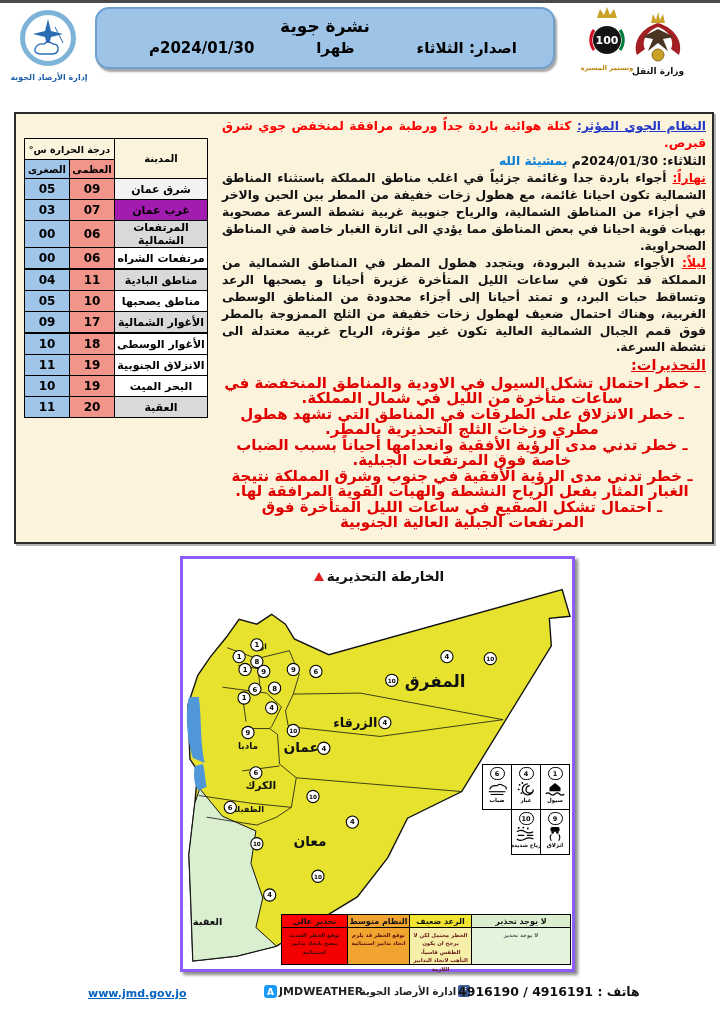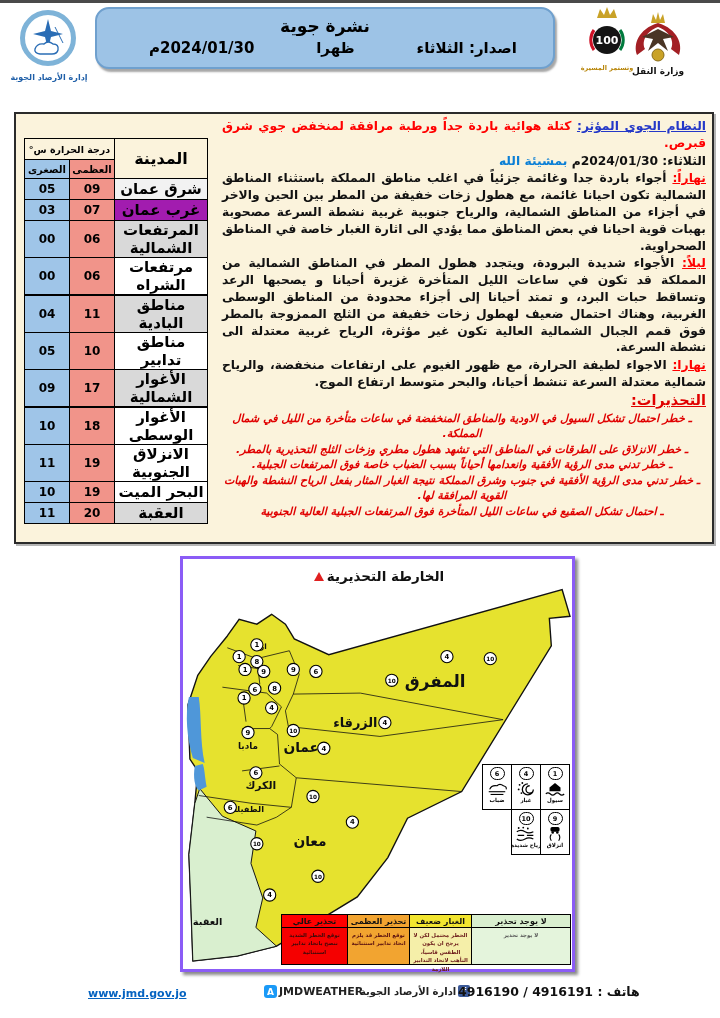--- a/index.html
+++ b/index.html
@@ -22,40 +22,40 @@
   .coat{position:absolute;left:622px;top:10px;width:72px;height:68px;}
 
   
   .content-box{position:absolute;left:14px;top:112px;width:700px;height:432px;background:#FBF3DC;
     border:2px solid #2b2b2b;box-sizing:border-box;box-shadow:2px 2px 0 #b5b5b5;}
   .temp-table{position:absolute;left:8px;top:24px;border-collapse:collapse;direction:rtl;
     font-weight:bold;color:#000;}
   .temp-table th,.temp-table td{border:1px solid #000;text-align:center;padding:0;}
   .temp-table th{background:#FBF3DC;}
   .temp-table .hdr-temp{font-size:9.5px;height:20px;width:88px;}
-  .temp-table .hdr-city{font-size:16px;width:92px;}
+  .temp-table .hdr-city{font-size:10px;width:92px;}
   .temp-table .hmax{background:#F1948A;font-size:10px;height:18px;width:44px;}
   .temp-table .hmin{background:#9FC5E8;font-size:10px;width:44px;}
   .temp-table td{height:20px;font-size:12px;}
-  .temp-table td.city{font-size:15px;}
+  .temp-table td.city{font-size:11px;}
   .temp-table td.tmax{background:#F1948A;}
   .temp-table td.tmin{background:#9FC5E8;}
   .temp-table tr.group td{border-top-width:2px;}
 
   .bulletin{position:absolute;right:6px;left:206px;top:4px;direction:rtl;text-align:justify;
     font-size:12.3px;font-weight:bold;line-height:16.8px;color:#111;}
   .bulletin p{margin:0 0 1px 0;}
   .lbl-blue{color:#2438C8;text-decoration:underline;}
   .txt-red{color:#FF0000;}
   .lbl-red{color:#FF0000;text-decoration:underline;}
   .lbl-black-u{}
   .txt-blue{color:#0B7FD6;}
   .warn-head{color:#E00000;font-size:14.5px;text-decoration:underline;margin-top:3px;}
-  .warnings{color:#E00000;font-size:11px;line-height:15.5px;text-align:center;
-    list-style:none;margin:2px 4px 0 0;padding:0;font-style:italic;}
+  .warnings{color:#E00000;font-size:15px;line-height:15.5px;text-align:center;
+    list-style:none;margin:2px 4px 0 0;padding:0;}
 
   
   .map-box{position:absolute;left:180px;top:556px;width:395px;height:416px;background:#fff;
     border:3px solid #8b5cf6;box-sizing:border-box;box-shadow:3px 3px 3px #8a8a8a;}
   .map-title{position:absolute;top:9px;left:0;right:0;text-align:center;font-weight:bold;
     font-size:13.5px;direction:rtl;z-index:3;color:#111;}
   .warn-triangle{display:inline-block;width:0;height:0;border-left:5px solid transparent;
     border-right:5px solid transparent;border-bottom:9px solid #E02020;margin:0 3px;}
   .map-svg{position:absolute;left:0;top:0;width:389px;height:410px;}
   .symbols{position:absolute;right:2px;top:206px;z-index:3;direction:ltr;}
@@ -165,21 +165,21 @@
           <td class="city" style="background: rgb(255, 255, 255);">مرتفعات الشراه</td>
           <td class="tmax">06</td>
           <td class="tmin">00</td>
         </tr>
         <tr class="group">
           <td class="city" style="background: rgb(217, 217, 217);">مناطق البادية</td>
           <td class="tmax">11</td>
           <td class="tmin">04</td>
         </tr>
         <tr>
-          <td class="city" style="background: rgb(255, 255, 255);">مناطق تدابير</td>
+          <td class="city" style="background: rgb(255, 255, 255);">مناطق يصحبها</td>
           <td class="tmax">10</td>
           <td class="tmin">05</td>
         </tr>
         <tr>
           <td class="city" style="background: rgb(217, 217, 217);">الأغوار الشمالية</td>
           <td class="tmax">17</td>
           <td class="tmin">09</td>
         </tr>
         <tr class="group">
           <td class="city" style="background: rgb(255, 255, 255);">الأغوار الوسطى</td>
@@ -202,21 +202,20 @@
           <td class="tmin">11</td>
         </tr>
       </tbody>
   </table>
 
   <div class="bulletin">
     <p><span class="lbl-blue">النظام الجوي المؤثر:</span><span class="txt-red"> كتلة هوائية باردة جداً ورطبة مرافقة لمنخفض جوي شرق قبرص.</span></p>
     <p><span class="lbl-black-u">الثلاثاء: 2024/01/30م</span><span class="txt-blue"> بمشيئة الله</span></p>
     <p><span class="lbl-red">نهاراً:</span><span> أجواء باردة جدا وغائمة جزئياً في اغلب مناطق المملكة باستثناء المناطق الشمالية تكون احيانا غائمة، مع هطول زخات خفيفة من المطر بين الحين والاخر في أجزاء من المناطق الشمالية، والرياح جنوبية غربية نشطة السرعة مصحوبة بهبات قوية احيانا في بعض المناطق مما يؤدي الى اثارة الغبار خاصة في المناطق الصحراوية.</span></p>
     <p><span class="lbl-red">ليلاً:</span><span> الأجواء شديدة البرودة، ويتجدد هطول المطر في المناطق الشمالية من المملكة قد تكون في ساعات الليل المتأخرة غزيرة أحيانا و يصحبها الرعد وتساقط حبات البرد، و تمتد أحيانا إلى أجزاء محدودة من المناطق الوسطى الغربية، وهناك احتمال ضعيف لهطول زخات خفيفة من الثلج الممزوجة بالمطر فوق قمم الجبال الشمالية العالية تكون غير مؤثرة، الرياح غربية معتدلة الى نشطة السرعة.</span></p>
-    <p><span class="lbl-red">نهارا:</span><span> الاجواء لطيفة الحرارة، مع ظهور الغيوم على ارتفاعات منخفضة، والرياح شمالية معتدلة السرعة تنشط أحيانا، والبحر متوسط ارتفاع الموج.</span></p>
     <p class="warn-head">التحذيرات:</p>
     <ul class="warnings">
         <li>ـ خطر احتمال تشكل السيول في الاودية والمناطق المنخفضة في ساعات متأخرة من الليل في شمال المملكة.</li>
         <li>ـ خطر الانزلاق على الطرقات في المناطق التي تشهد هطول مطري وزخات الثلج التحذيرية بالمطر.</li>
         <li>ـ خطر تدني مدى الرؤية الأفقية وانعدامها أحياناً بسبب الضباب خاصة فوق المرتفعات الجبلية.</li>
         <li>ـ خطر تدني مدى الرؤية الأفقية في جنوب وشرق المملكة نتيجة الغبار المثار بفعل الرياح النشطة والهبات القوية المرافقة لها.</li>
         <li>ـ احتمال تشكل الصقيع في ساعات الليل المتأخرة فوق المرتفعات الجبلية العالية الجنوبية</li>
       </ul>
   </div>
 </div>
@@ -388,25 +387,25 @@
         </div>
       </div>
   </div>
 
   <div class="levels" id="levels">
       <div class="levelcell" style="width: 100px;">
         <div class="levelhead" style="background: rgb(217, 239, 207);">لا يوجد تحذير</div>
         <div class="leveldesc" style="background: rgb(228, 244, 220); color: rgb(85, 85, 85);">لا يوجد تحذير</div>
       </div>
       <div class="levelcell" style="width: 63px;">
-        <div class="levelhead" style="background: rgb(242, 229, 47);">الغبار ضعيف</div>
+        <div class="levelhead" style="background: rgb(242, 229, 47);">الرعد ضعيف</div>
         <div class="leveldesc" style="background: rgb(245, 239, 169); color: rgb(107, 26, 26);">الخطر محتمل لكن لا يرجح ان يكون الطقس قاسياً، التأهب لاتخاذ التدابير اللازمة</div>
       </div>
       <div class="levelcell" style="width: 63px;">
-        <div class="levelhead" style="background: rgb(242, 164, 48);">تحذير العظمى</div>
+        <div class="levelhead" style="background: rgb(242, 164, 48);">النظام متوسط</div>
         <div class="leveldesc" style="background: rgb(242, 164, 48); color: rgb(90, 16, 16);">توقع الخطر قد يلزم اتخاذ تدابير استثنائية</div>
       </div>
       <div class="levelcell" style="width: 67px;">
         <div class="levelhead" style="background: rgb(255, 0, 0);">تحذير عالي</div>
         <div class="leveldesc" style="background: rgb(245, 0, 0); color: rgb(58, 10, 10);">توقع الخطر الشديد ننصح باتخاذ تدابير استثنائية</div>
       </div>
     </div>
 </div>
 
 <a class="site" href="#">www.jmd.gov.jo</a>

